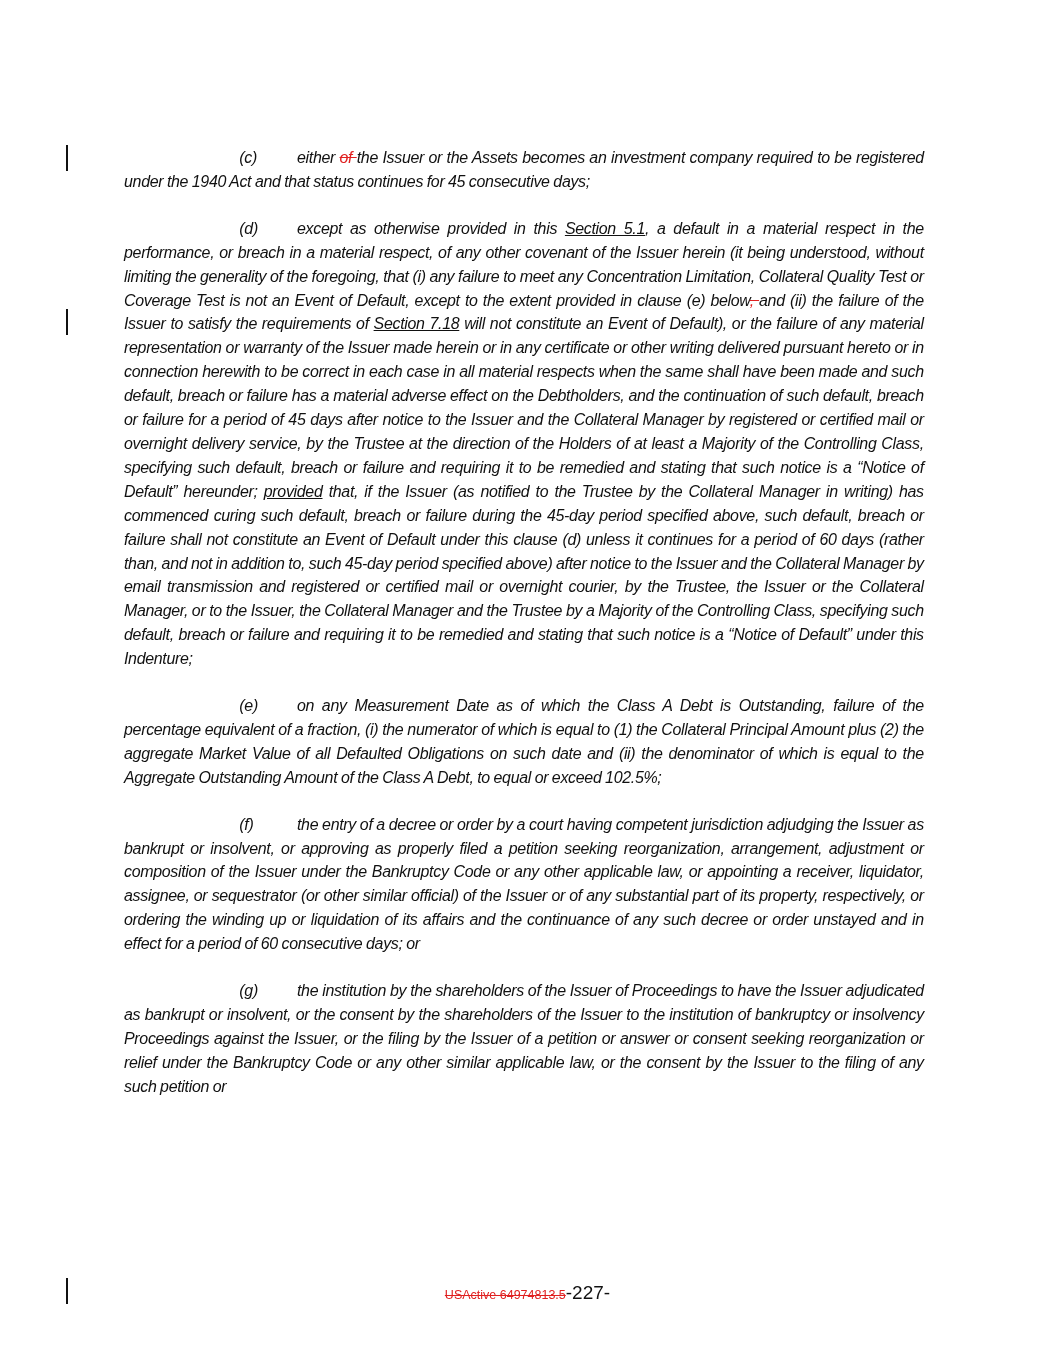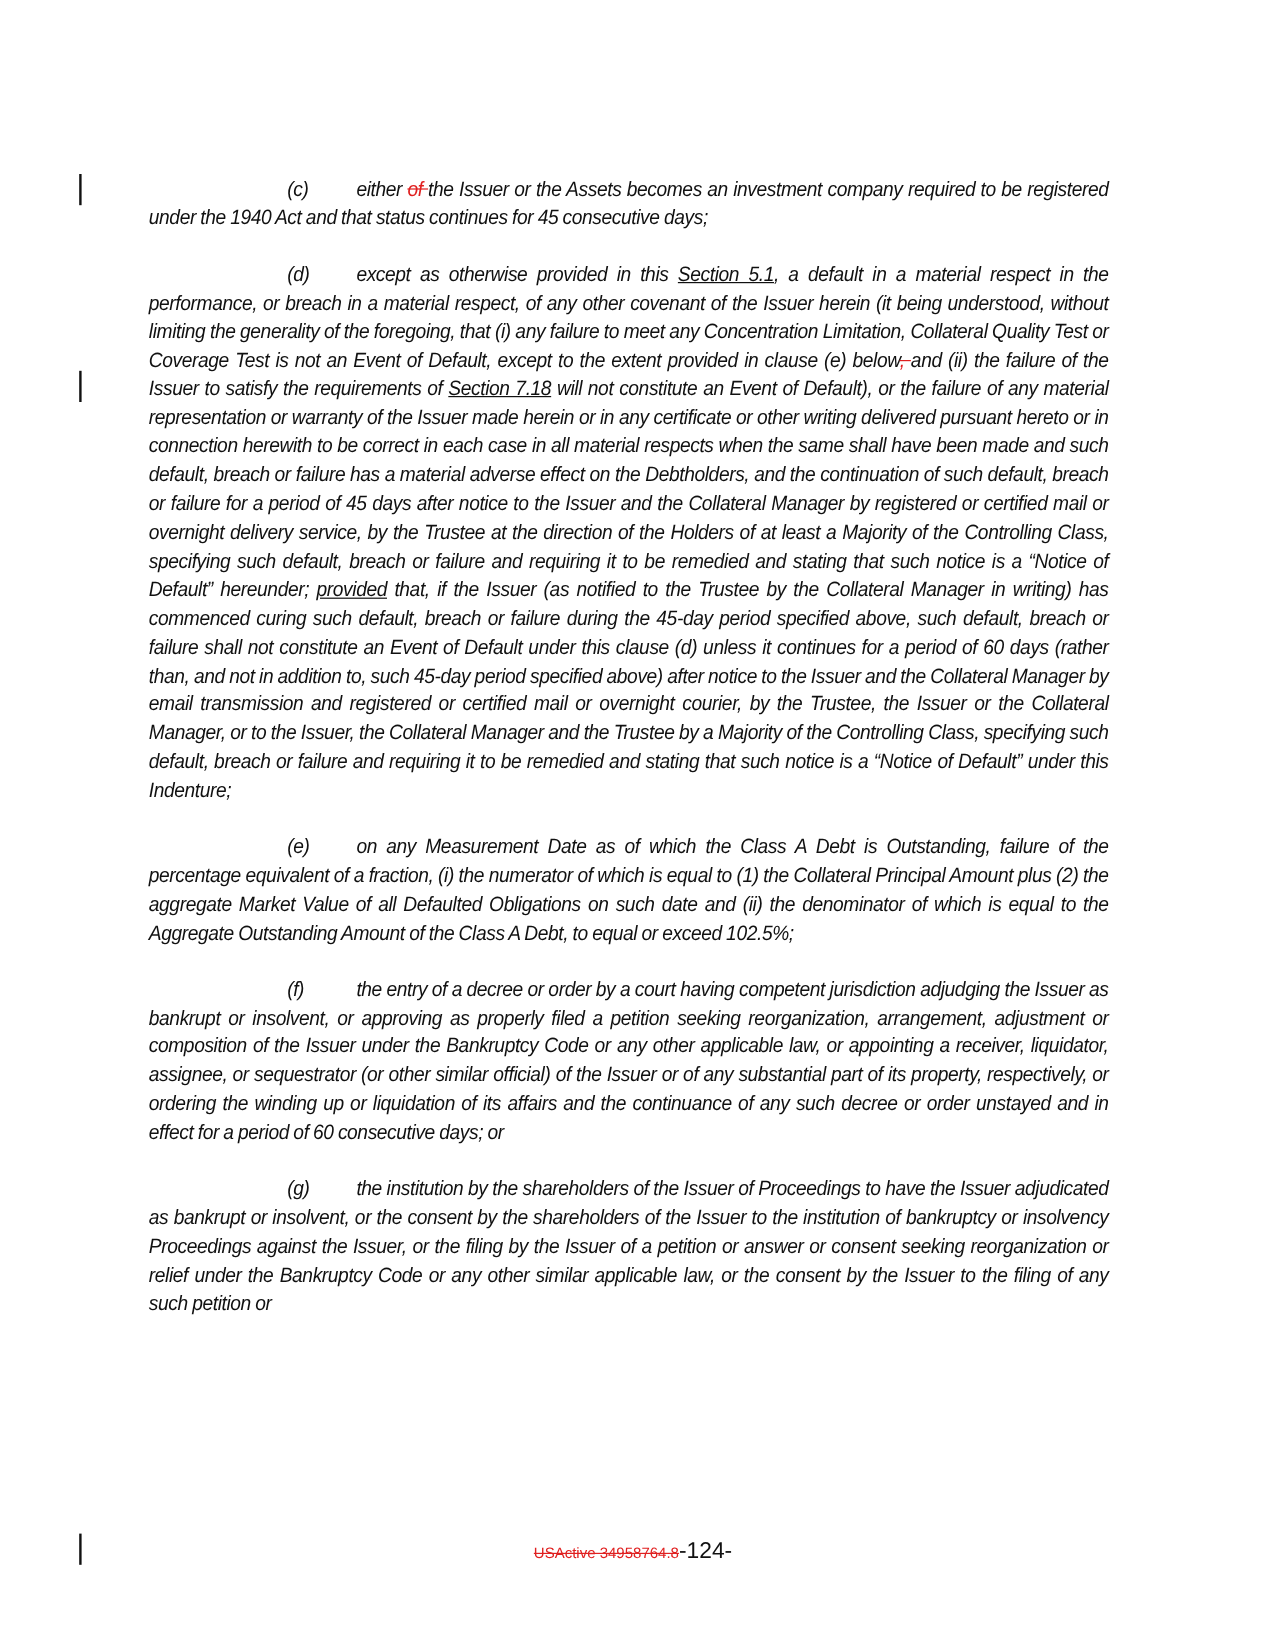--- a/index.html
+++ b/index.html
@@ -24,14 +24,14 @@
 
 <div class="page" id="body">
     <p class="para"><span class="lbl">(c)</span><span>either </span><span class="del">of </span><span>the Issuer or the Assets becomes an investment company required to be registered under the 1940 Act and that status continues for 45 consecutive days;</span></p>
     <p class="para"><span class="lbl">(d)</span><span>except as otherwise provided in this </span><span class="u">Section 5.1</span><span>, a default in a material respect in the performance, or breach in a material respect, of any other covenant of the Issuer herein (it being understood, without limiting the generality of the foregoing, that (i) any failure to meet any Concentration Limitation, Collateral Quality Test or Coverage Test is not an Event of Default, except to the extent provided in clause (e) below</span><span class="del">, </span><span> and (ii) the failure of the Issuer to satisfy the requirements of </span><span class="u">Section 7.18</span><span> will not constitute an Event of Default), or the failure of any material representation or warranty of the Issuer made herein or in any certificate or other writing delivered pursuant hereto or in connection herewith to be correct in each case in all material respects when the same shall have been made and such default, breach or failure has a material adverse effect on the Debtholders, and the continuation of such default, breach or failure for a period of 45 days after notice to the Issuer and the Collateral Manager by registered or certified mail or overnight delivery service, by the Trustee at the direction of the Holders of at least a Majority of the Controlling Class, specifying such default, breach or failure and requiring it to be remedied and stating that such notice is a “Notice of Default” hereunder; </span><span class="u">provided</span><span> that, if the Issuer (as notified to the Trustee by the Collateral Manager in writing) has commenced curing such default, breach or failure during the 45-day period specified above, such default, breach or failure shall not constitute an Event of Default under this clause (d) unless it continues for a period of 60 days (rather than, and not in addition to, such 45-day period specified above) after notice to the Issuer and the Collateral Manager by email transmission and registered or certified mail or overnight courier, by the Trustee, the Issuer or the Collateral Manager, or to the Issuer, the Collateral Manager and the Trustee by a Majority of the Controlling Class, specifying such default, breach or failure and requiring it to be remedied and stating that such notice is a “Notice of Default” under this Indenture;</span></p>
     <p class="para"><span class="lbl">(e)</span><span>on any Measurement Date as of which the Class A Debt is Outstanding, failure of the percentage equivalent of a fraction, (i) the numerator of which is equal to (1) the Collateral Principal Amount plus (2) the aggregate Market Value of all Defaulted Obligations on such date and (ii) the denominator of which is equal to the Aggregate Outstanding Amount of the Class A Debt, to equal or exceed 102.5%;</span></p>
     <p class="para"><span class="lbl">(f)</span><span>the entry of a decree or order by a court having competent jurisdiction adjudging the Issuer as bankrupt or insolvent, or approving as properly filed a petition seeking reorganization, arrangement, adjustment or composition of the Issuer under the Bankruptcy Code or any other applicable law, or appointing a receiver, liquidator, assignee, or sequestrator (or other similar official) of the Issuer or of any substantial part of its property, respectively, or ordering the winding up or liquidation of its affairs and the continuance of any such decree or order unstayed and in effect for a period of 60 consecutive days; or</span></p>
     <p class="para"><span class="lbl">(g)</span><span>the institution by the shareholders of the Issuer of Proceedings to have the Issuer adjudicated as bankrupt or insolvent, or the consent by the shareholders of the Issuer to the institution of bankruptcy or insolvency Proceedings against the Issuer, or the filing by the Issuer of a petition or answer or consent seeking reorganization or relief under the Bankruptcy Code or any other similar applicable law, or the consent by the Issuer to the filing of any such petition or</span></p>
   </div>
 
 <div class="footer">
-  <span class="del">USActive 34958764.8</span><span>-124-</span>
+  <span class="del">USActive 64974813.5</span><span>-227-</span>
 </div>
 
 </body></html>

